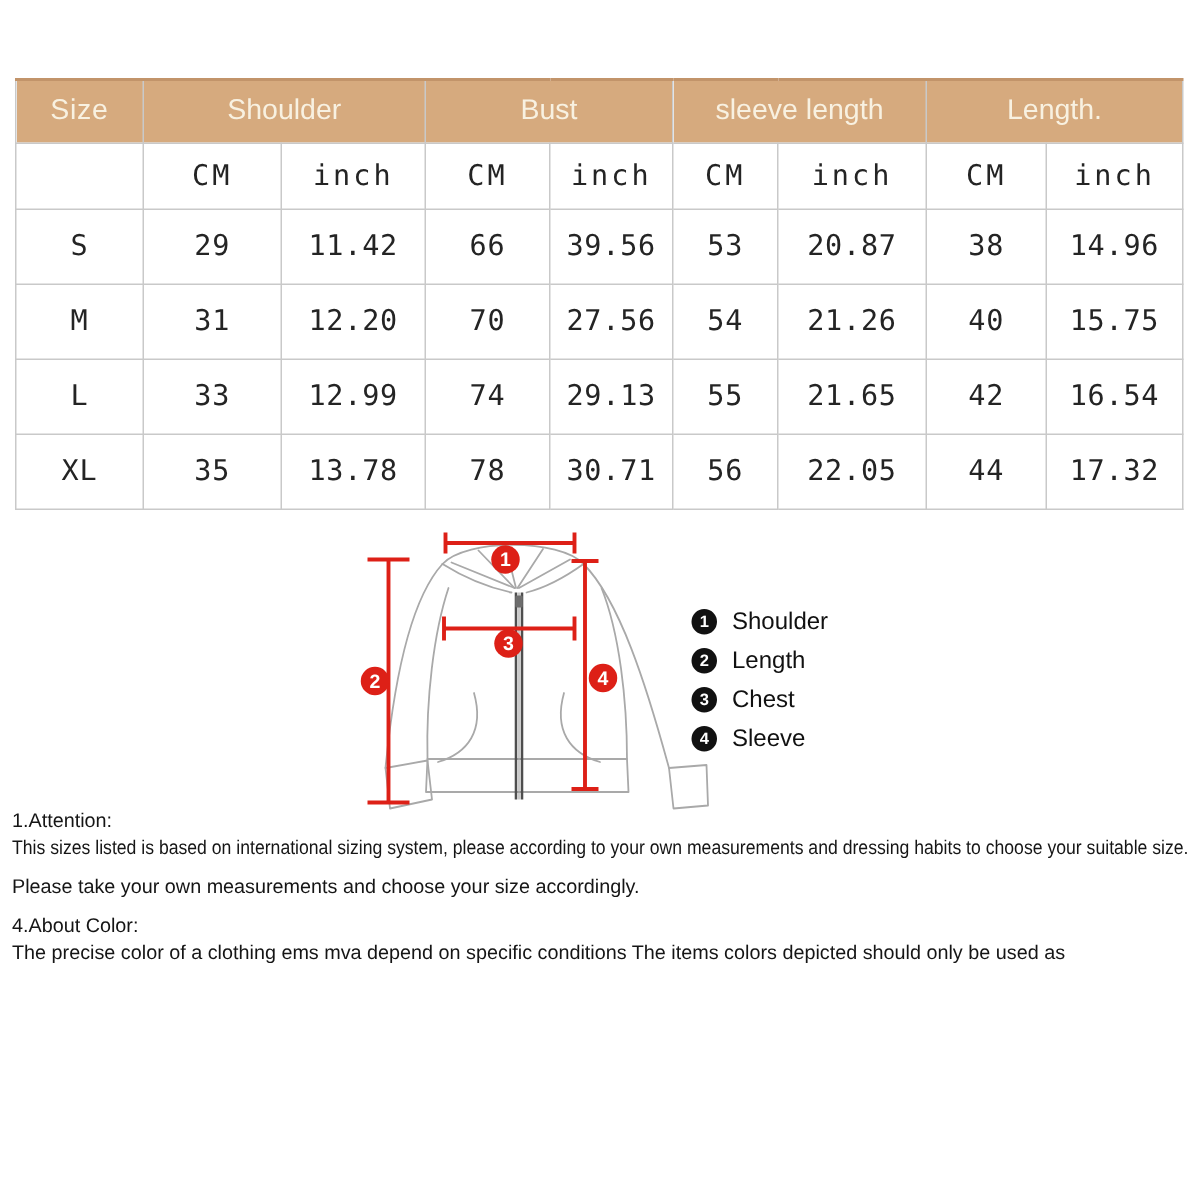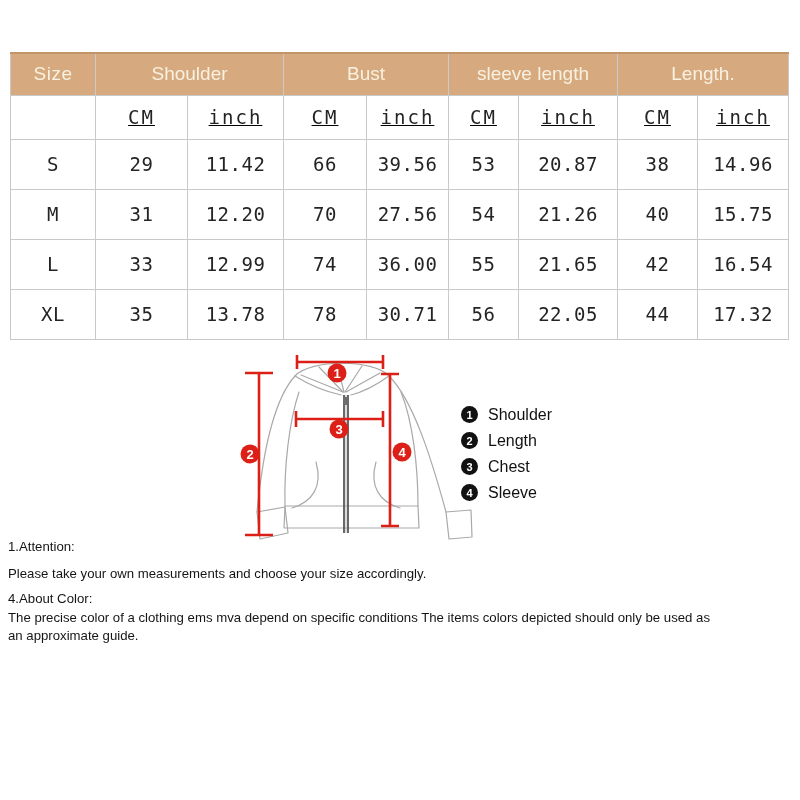--- a/index.html
+++ b/index.html
@@ -8,21 +8,21 @@
 
   
   table.size-chart{position:absolute;left:10px;top:52px;width:779px;border-collapse:collapse;
                    table-layout:fixed;}
   table.size-chart td,table.size-chart th{border:1px solid #c9c9c9;text-align:center;
                    vertical-align:middle;padding:0;overflow:hidden;}
   tr.head-row{height:42px;}
   tr.head-row th{background:#d6aa7e;color:#f8f1e1;font-weight:normal;font-size:19px;
                  border-top:2px solid #c2946a;}
   th.size-head{font-weight:bold;font-size:21px;letter-spacing:0.5px;}
-  tr.unit-row{height:44px;text-decoration:underline;}
+  tr.unit-row{height:44px;}
   tr.unit-row td{font-family:"DejaVu Sans Mono",monospace;font-size:19px;color:#242424;
                  letter-spacing:2px;}
   tr.data-row{height:50px;}
   tr.data-row td{font-family:"DejaVu Sans Mono",monospace;font-size:19px;color:#242424;
                  letter-spacing:0.5px;}
 
   
   .diagram-svg{position:absolute;left:215px;top:342px;}
 
   .legend{position:absolute;left:461px;top:406px;}
@@ -95,21 +95,21 @@
       <td>54</td>
       <td>21.26</td>
       <td>40</td>
       <td>15.75</td>
     </tr>
     <tr class="data-row">
       <td>L</td>
       <td>33</td>
       <td>12.99</td>
       <td>74</td>
-      <td>36.00</td>
+      <td>29.13</td>
       <td>55</td>
       <td>21.65</td>
       <td>42</td>
       <td>16.54</td>
     </tr>
     <tr class="data-row">
       <td>XL</td>
       <td>35</td>
       <td>13.78</td>
       <td>78</td>
@@ -185,24 +185,24 @@
     </div>
     <div class="legend-item">
       <span class="legend-bullet">4</span>
       <span class="legend-label">Sleeve</span>
     </div>
   </div>
 
   <div class="notes">
     <div class="note-section">
       <div class="note-title">1.Attention:</div>
+      <div class="note-line-wrap"><span class="note-line fit" style="transform: scaleX(0.890909);">This sizes listed is based on international sizing system, please according to your own measurements and dressing habits to choose your suitable size.</span></div>
     </div>
     <div class="note-section">
       <div class="note-line-wrap"><span class="note-line fit">Please take your own measurements and choose your size accordingly.</span></div>
     </div>
     <div class="note-section">
       <div class="note-title">4.About Color:</div>
       <div class="note-line-wrap"><span class="note-line fit">The precise color of a clothing ems mva depend on specific conditions The items colors depicted should only be used as</span></div>
-      <div class="note-line-wrap"><span class="note-line fit">an approximate guide.</span></div>
     </div>
   </div>
 
 </div>
 
 </body></html>

